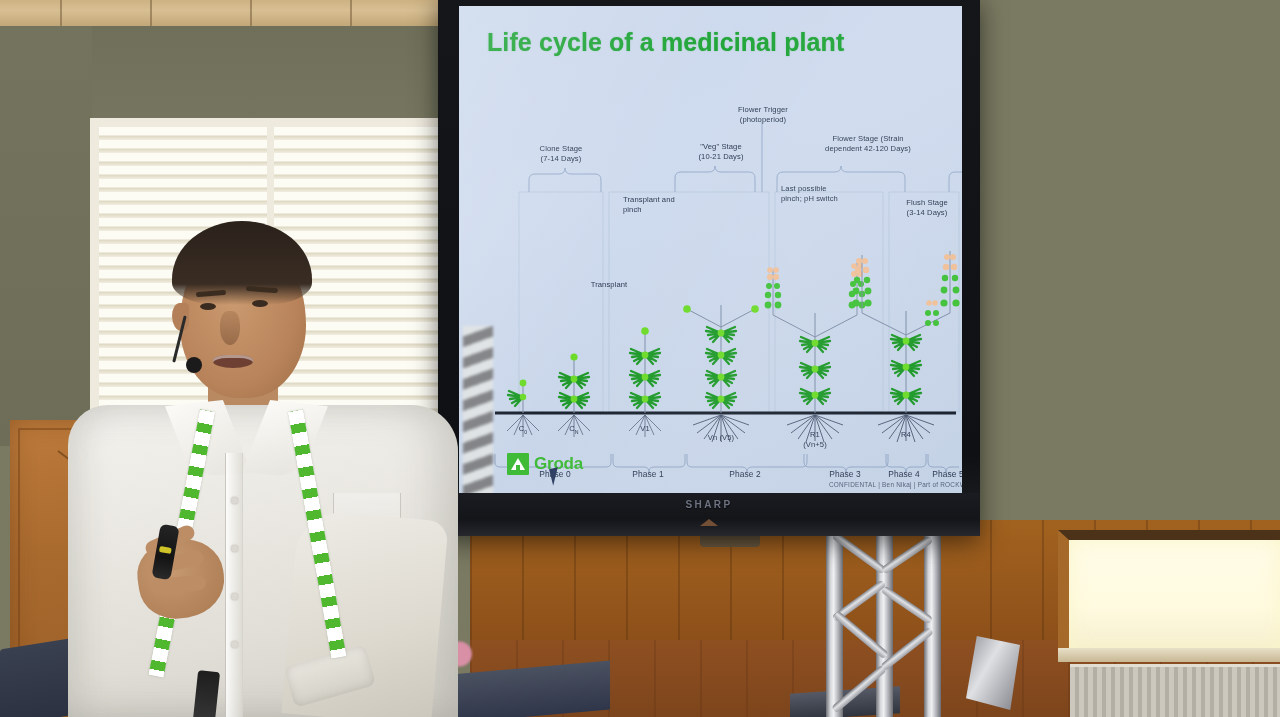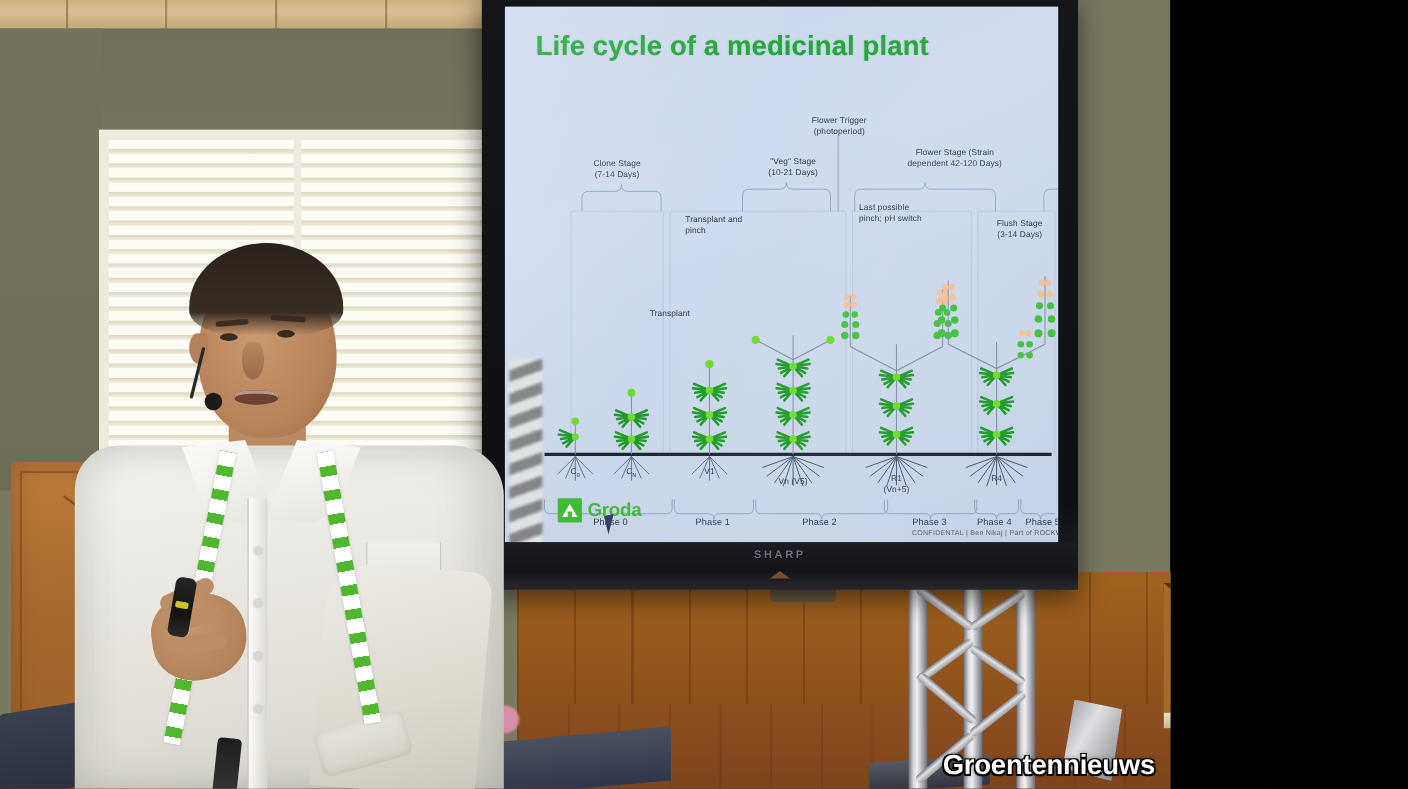--- a/index.html
+++ b/index.html
@@ -1,20 +1,20 @@
 <!DOCTYPE html>
 <html><head>
 <meta charset="utf-8">
 <title>Presentation Photo</title>
 <style>
   * { margin:0; padding:0; box-sizing:border-box; }
   html,body { width:1280px; height:717px; overflow:hidden; background:#000; }
   body { font-family:"Liberation Sans", sans-serif; }
 
-  #scene { position:relative; width:1064px; height:717px; overflow:hidden; }
+  #scene { position:relative; width:1280px; height:717px; overflow:hidden; }
 
   
   .room { position:absolute; inset:0; background:#7a7a62; }
 
   .ceiling {
     position:absolute; left:0; top:0; width:470px; height:26px;
     background:linear-gradient(180deg,#cdb283 0%,#d8bf93 40%,#c2a878 100%);
   }
   .ceiling .beam {
     position:absolute; top:0; height:26px; width:2px; background:rgba(120,95,60,.55);
@@ -739,14 +739,13 @@
     <div class="lany-clip"></div>
 
     <div class="hand"></div>
     <div class="finger" style="left:84px;  top:318px; width:52px; transform:rotate(-24deg)"></div>
     <div class="finger" style="left:88px;  top:340px; width:56px; transform:rotate(-12deg)"></div>
     <div class="finger" style="left:90px;  top:362px; width:56px; transform:rotate(-4deg)"></div>
     <div class="clicker"></div>
 
   </div>
 
-  <div class="watermark">Groentennieuws</div>
 </div>
 
 </body></html>

